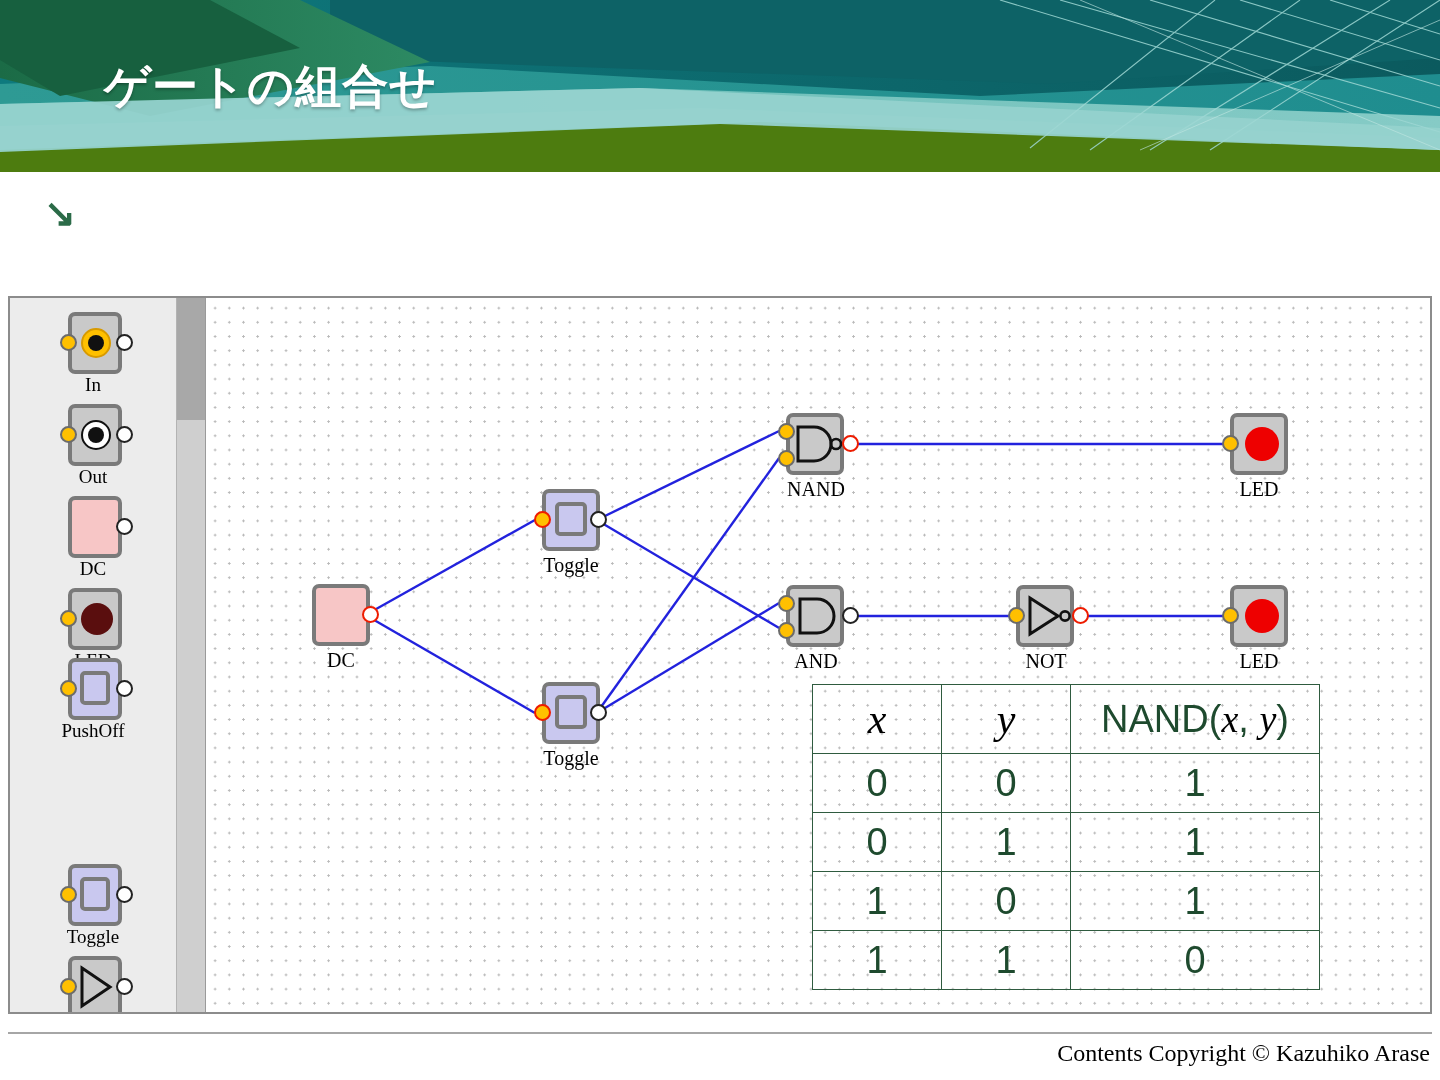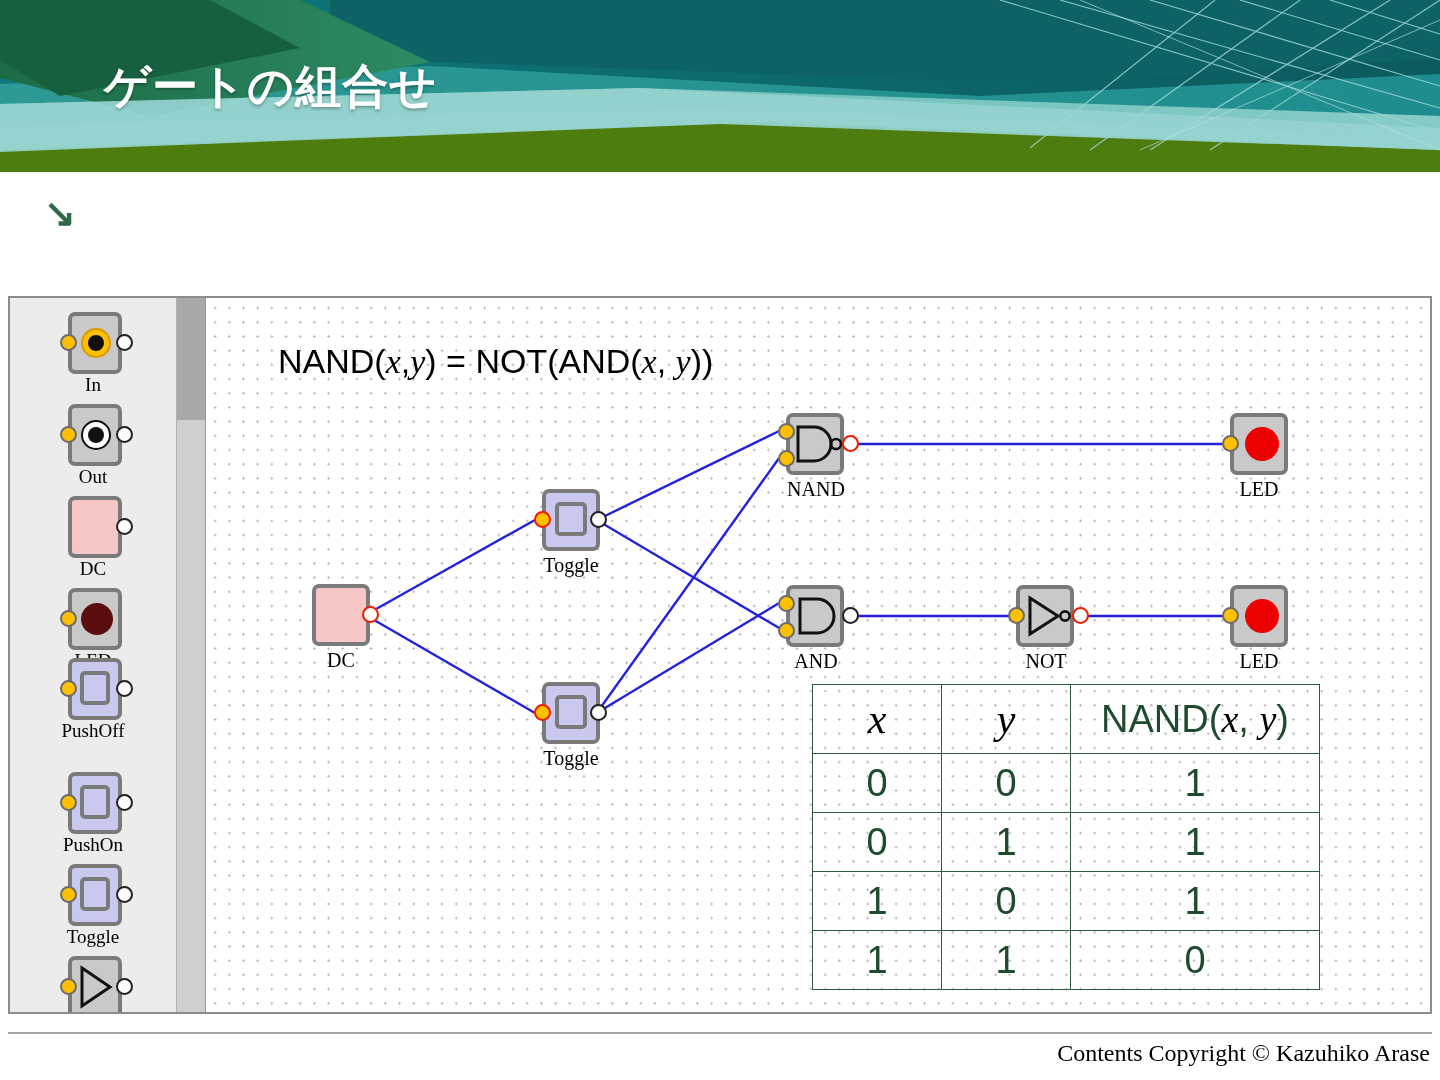--- a/index.html
+++ b/index.html
@@ -279,29 +279,20 @@
     <div class="pal-item" style="top:360px;">
       <div class="comp" style="width:78px;height:62px;">
         <div class="box lav" style="position:absolute;left:14px;top:0;width:54px;height:62px;"></div>
         <div class="inner-sq" style="left:26px;top:13px;width:30px;height:34px;"></div>
         <div class="pin yellow" style="left:6px;top:22px;"></div>
         <div class="pin white" style="left:62px;top:22px;"></div>
       </div>
       <div class="pal-label">PushOff</div>
     </div>
 
-    <div class="pal-item" style="top:474px;">
-      <div class="comp" style="width:78px;height:62px;">
-        <div class="box lav" style="position:absolute;left:14px;top:0;width:54px;height:62px;"></div>
-        <div class="inner-sq" style="left:26px;top:13px;width:30px;height:34px;"></div>
-        <div class="pin yellow" style="left:6px;top:22px;"></div>
-        <div class="pin white" style="left:62px;top:22px;"></div>
-      </div>
-      <div class="pal-label">PushOn</div>
-    </div>
 
     <div class="pal-item" style="top:566px;">
       <div class="comp" style="width:78px;height:62px;">
         <div class="box lav" style="position:absolute;left:14px;top:0;width:54px;height:62px;"></div>
         <div class="inner-sq" style="left:26px;top:13px;width:30px;height:34px;"></div>
         <div class="pin yellow" style="left:6px;top:22px;"></div>
         <div class="pin white" style="left:62px;top:22px;"></div>
       </div>
       <div class="pal-label">Toggle</div>
     </div>
@@ -317,23 +308,20 @@
       </div>
     </div>
   </div>
 
   <div class="scroll">
     <div class="scroll-thumb"></div>
   </div>
 
   <div class="canvas">
 
-    <div class="formula">
-      <span>NAND(</span><i>x</i><span>,</span><i>y</i><span>) = NOT(AND(</span><i>x</i><span>, </span><i>y</i><span>))</span>
-    </div>
 
     <svg class="wires" viewBox="0 0 1228 714" preserveAspectRatio="none">
       <g stroke="#2222dd" stroke-width="2.4" fill="none">
 
         <path d="M160,317 L330,222"></path>
 
         <path d="M160,317 L330,415"></path>
 
         <path d="M392,222 L575,133"></path>
 

